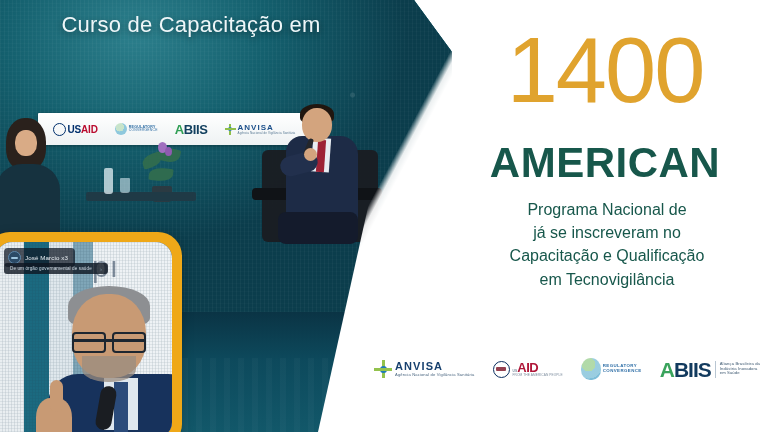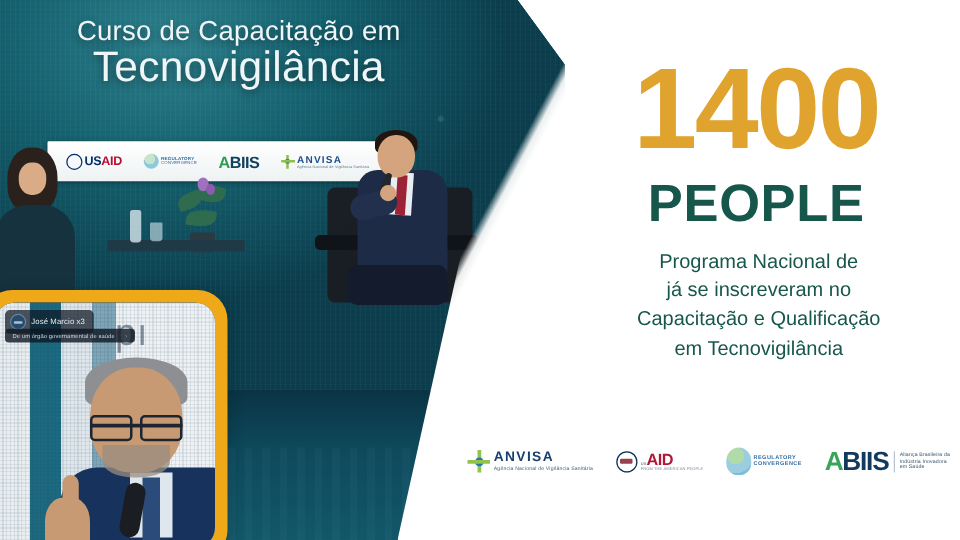--- a/index.html
+++ b/index.html
@@ -191,22 +191,22 @@
   .call-sub{
     position:absolute;left:8px;top:21px;
     background:rgba(14,22,34,.80);border-radius:3px;padding:3px 16px 3px 6px;
     font-size:4.6px;color:#cfdae4;letter-spacing:.1px;white-space:nowrap;
   }
   .call-sub .caret{position:absolute;right:6px;top:50%;transform:translateY(-50%);font-size:4.6px;color:#8fa6b8;}
 
   
   .right-panel{position:absolute;left:452px;top:0;width:316px;height:432px;background:#ffffff;}
   .big-number{
-    position:absolute;left:0;right:10px;top:45px;text-align:center;
-    font-size:92px;font-weight:700;line-height:.92;color:#E0A32E;letter-spacing:-2px;
+    position:absolute;left:0;right:10px;top:28px;text-align:center;
+    font-size:92px;font-weight:400;line-height:.92;color:#E0A32E;letter-spacing:-2px;
   }
   .pessoas{
     position:absolute;left:0;right:10px;top:142px;text-align:center;
     font-size:42px;font-weight:800;line-height:1;color:#17574B;letter-spacing:.5px;
   }
   .blurb{
     position:absolute;left:6px;right:12px;top:198px;text-align:center;
     font-size:16px;line-height:1.45;color:#17574B;font-weight:400;
   }
   .blurb span{display:block;}
@@ -264,21 +264,20 @@
 <div id="poster">
 
   <div class="photo-stage">
     <div class="stage-bg"></div>
     <div class="stage-grid"></div>
     <div class="stage-floor"></div>
     <div class="floor-reflect"></div>
 
     <div class="event-title">
       <span class="l1">Curso de Capacitação em</span>
-      <span class="l2">Tecnovigilância</span>
     </div>
 
     <div class="sponsor-banner">
       <div class="sb-item">
         <span class="sb-seal"></span>
         <span class="sb-usaid"><span>US</span><i>AID</i></span>
       </div>
       <div class="sb-item">
         <span class="sb-globe"></span>
         <span class="sb-conv">
@@ -364,21 +363,21 @@
       </div>
       <div class="call-sub">
         <span>De um órgão governamental de saúde</span>
         <span class="caret">›</span>
       </div>
     </div>
   </div>
 
   <div class="right-panel">
     <div class="big-number">1400</div>
-    <div class="pessoas">PEOPLE</div>
+    <div class="pessoas">AMERICAN</div>
     <div class="blurb">
       <span>Programa Nacional de</span>
       <span>já se inscreveram no</span>
       <span>Capacitação e Qualificação</span>
       <span>em  Tecnovigilância</span>
     </div>
   </div>
 
   <div class="logo-row">
 

